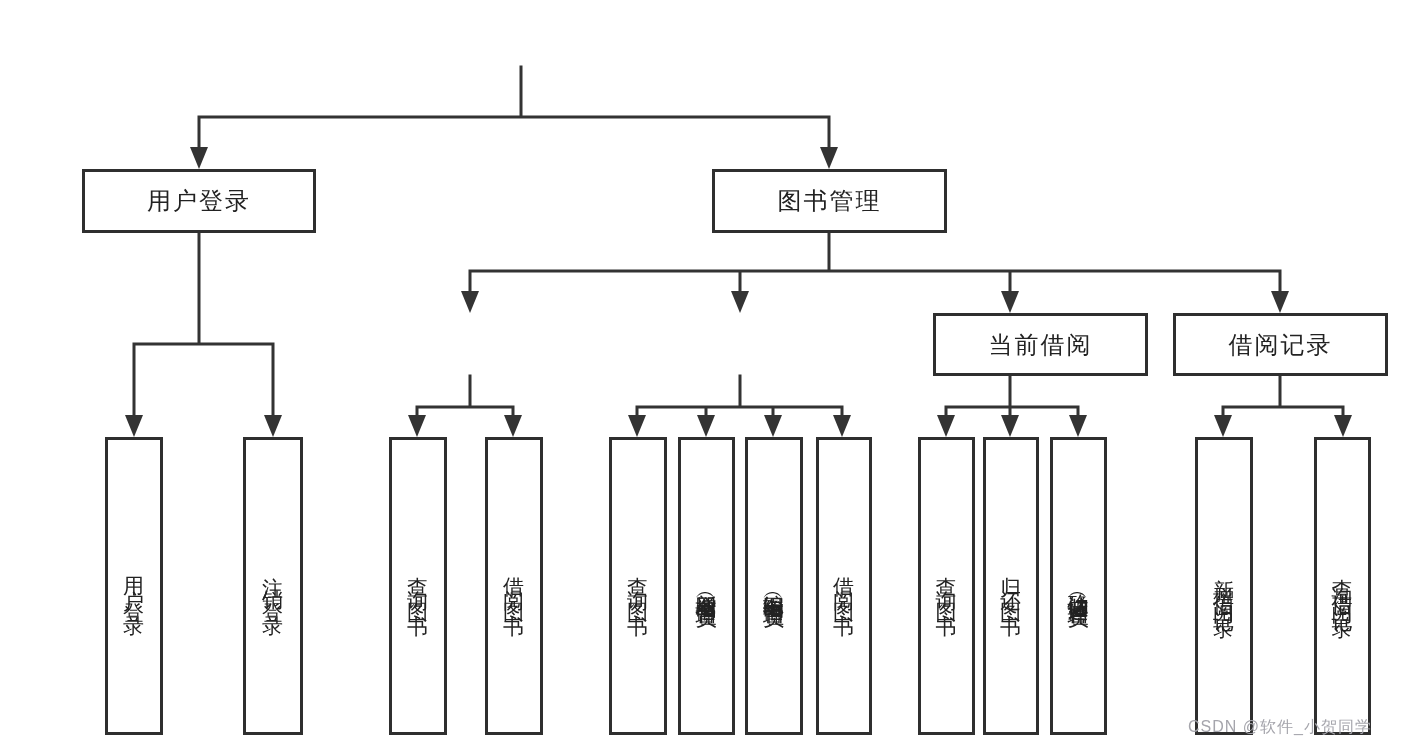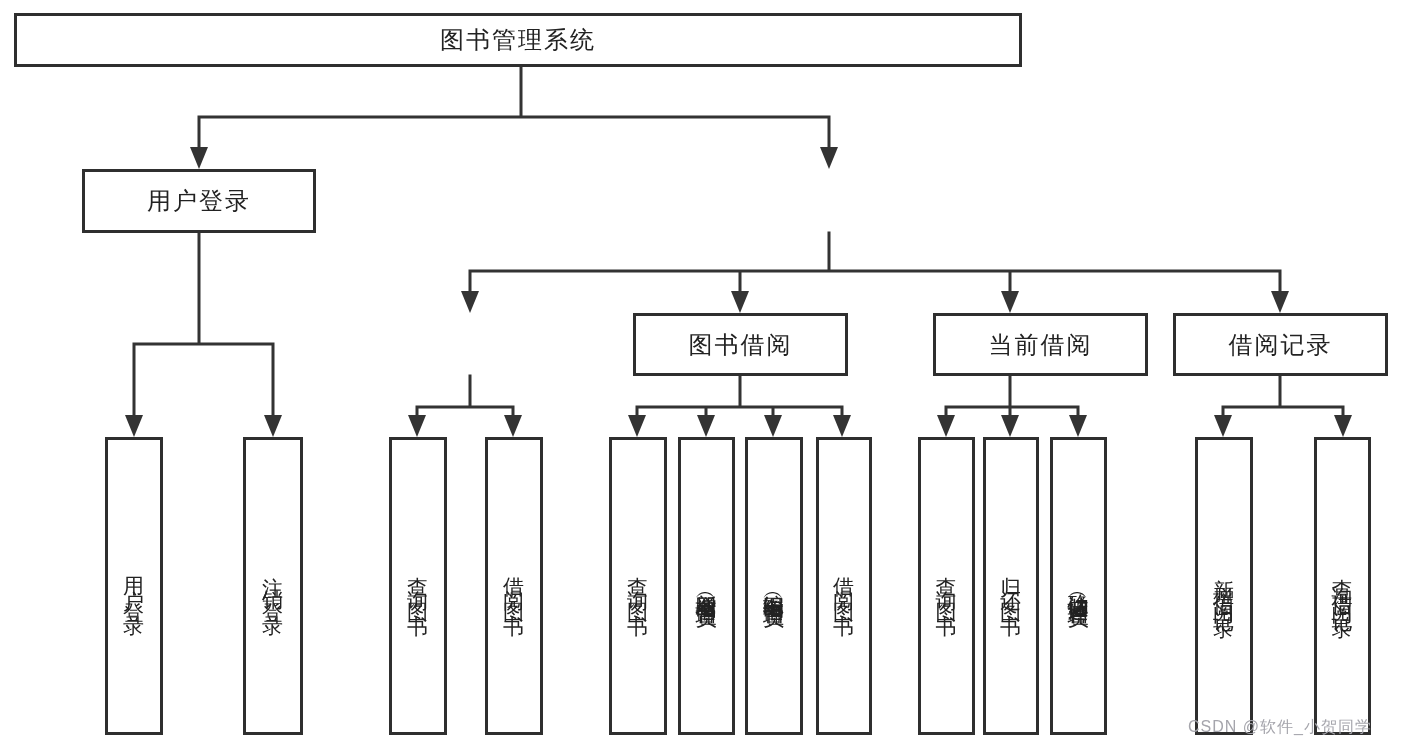--- a/index.html
+++ b/index.html
@@ -98,31 +98,28 @@
       <polygon points="764,415 782,415 773,437"></polygon>
       <polygon points="833,415 851,415 842,437"></polygon>
       <polygon points="937,415 955,415 946,437"></polygon>
       <polygon points="1001,415 1019,415 1010,437"></polygon>
       <polygon points="1069,415 1087,415 1078,437"></polygon>
       <polygon points="1214,415 1232,415 1223,437"></polygon>
       <polygon points="1334,415 1352,415 1343,437"></polygon>
     </g>
   </svg>
 
-  <div class="node" style="left:14px; top:13px; width:1008px; height:54px;">
-    <span class="h-label">图书管理系统</span>
-  </div>
 
   <div class="node" style="left:82px; top:169px; width:234px; height:64px;">
     <span class="h-label">用户登录</span>
   </div>
+  <div class="node" style="left:712px; top:169px; width:235px; height:64px;">
+    <span class="h-label">图书管理</span>
+  </div>
 
-  <div class="node" style="left:633px; top:313px; width:215px; height:63px;">
-    <span class="h-label">图书借阅</span>
-  </div>
   <div class="node" style="left:933px; top:313px; width:215px; height:63px;">
     <span class="h-label">当前借阅</span>
   </div>
   <div class="node" style="left:1173px; top:313px; width:215px; height:63px;">
     <span class="h-label">借阅记录</span>
   </div>
 
   <div class="node leaf" style="left:105px;">
     <span class="v-label ls4">用户登录</span>
   </div>

